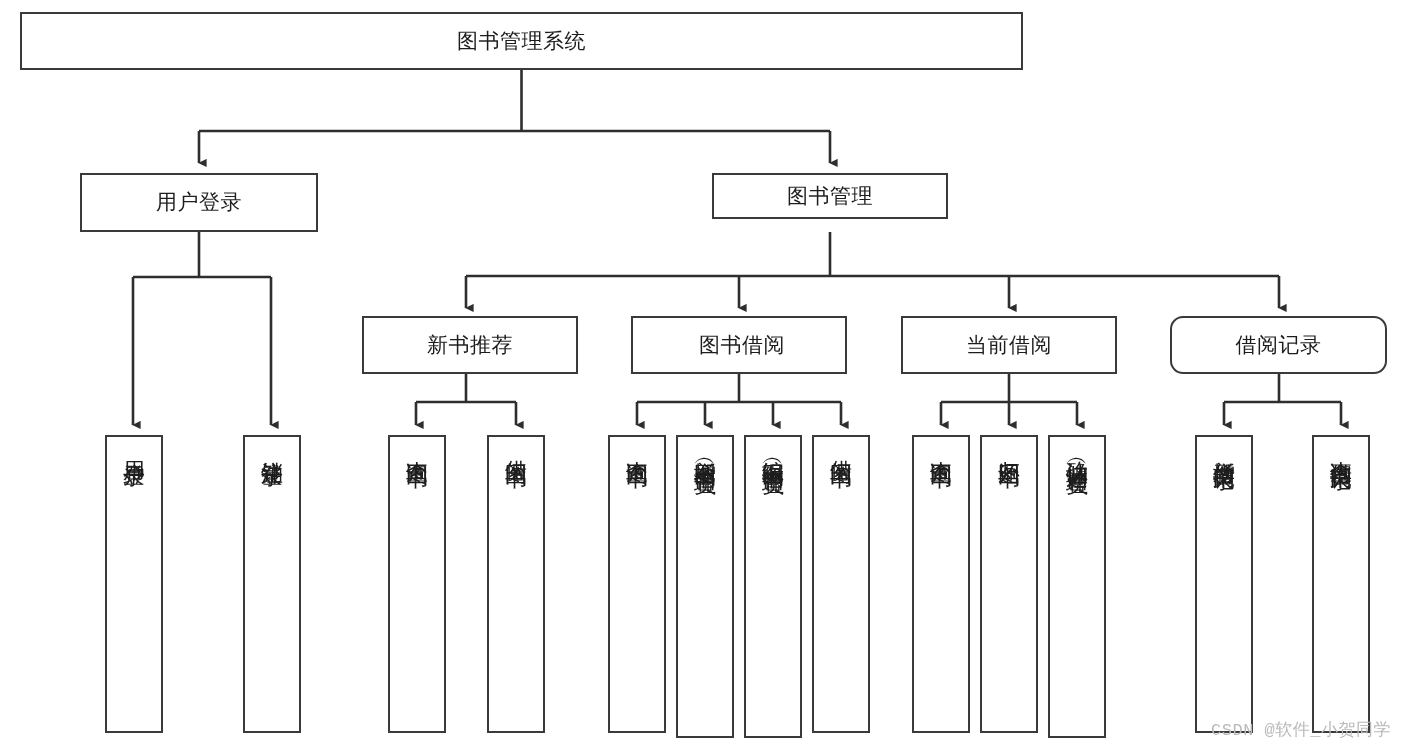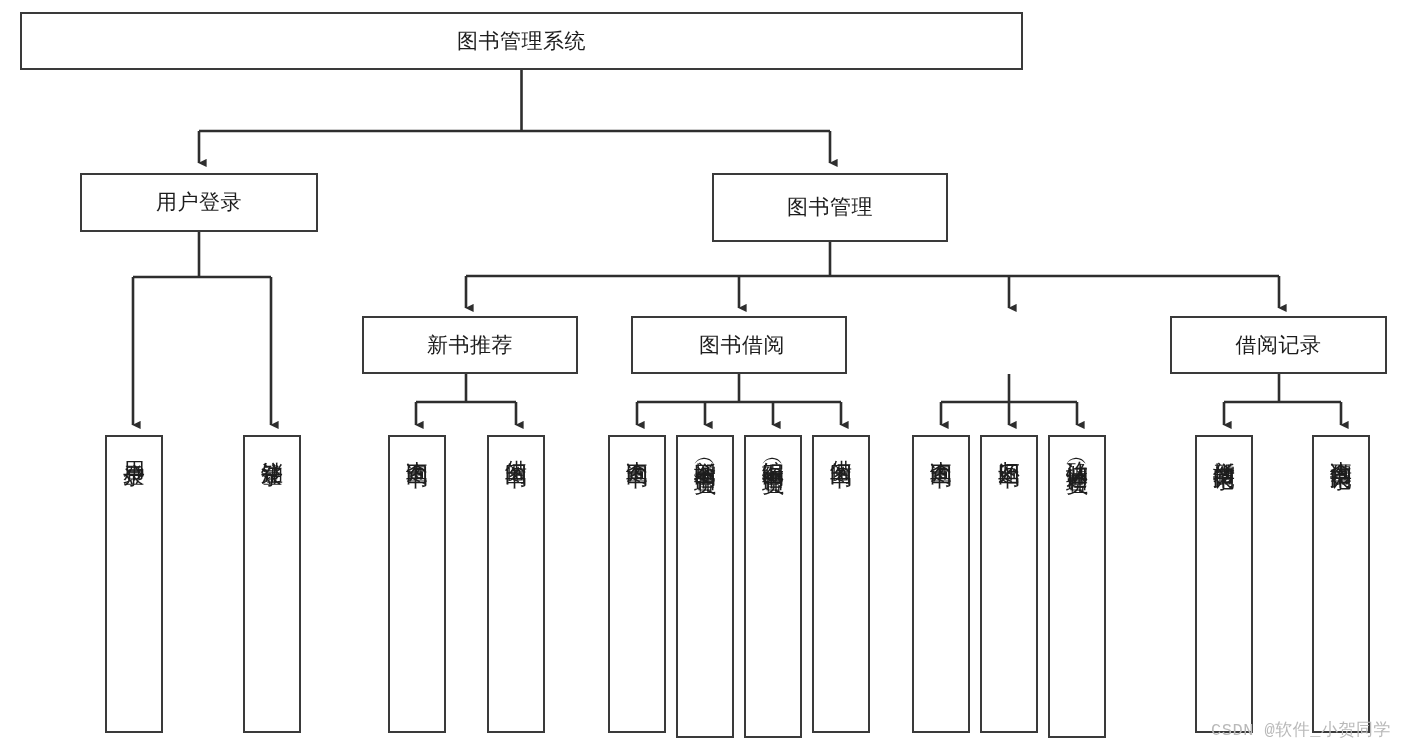--- a/index.html
+++ b/index.html
@@ -124,31 +124,34 @@
     </g>
   </svg>
 
   <div class="node horizontal" style="left:20px; top:12px; width:1003px; height:58px;">
     <span class="label">图书管理系统</span>
   </div>
 
   <div class="node horizontal" style="left:80px; top:173px; width:238px; height:59px;">
     <span class="label">用户登录</span>
   </div>
-  <div class="node horizontal" style="left:712px; top:173px; width:236px; height:69px;">
+  <div class="node horizontal" style="left:712px; top:173px; width:236px; height:46px;">
     <span class="label">图书管理</span>
   </div>
 
   <div class="node horizontal" style="left:362px; top:316px; width:216px; height:58px;">
     <span class="label">新书推荐</span>
   </div>
   <div class="node horizontal" style="left:631px; top:316px; width:216px; height:58px;padding-left:6px;">
     <span class="label">图书借阅</span>
   </div>
-  <div class="node horizontal" style="left:1170px; top:316px; width:217px; height:58px;">
+  <div class="node horizontal" style="left:901px; top:316px; width:216px; height:58px;">
+    <span class="label">当前借阅</span>
+  </div>
+  <div class="node horizontal" style="left:1170px; top:316px; width:217px; height:58px;border-radius:13px;">
     <span class="label">借阅记录</span>
   </div>
 
   <div class="node vertical" style="left:105px; top:435px; width:58px; height:298px;">
     <span class="label">用户登录</span>
   </div>
   <div class="node vertical" style="left:243px; top:435px; width:58px; height:298px;">
     <span class="label">注销登录</span>
   </div>
 

